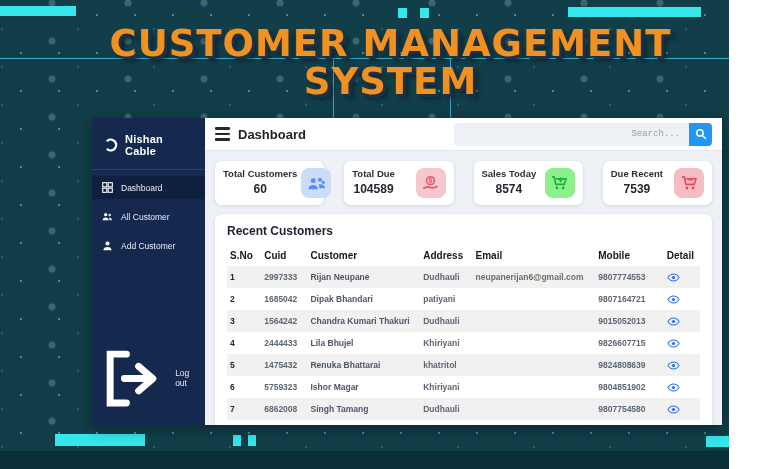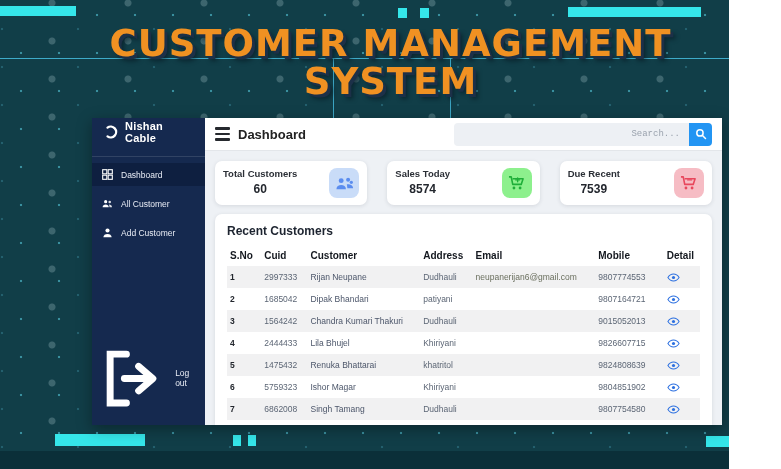--- a/index.html
+++ b/index.html
@@ -42,21 +42,21 @@
     line-height:40px;letter-spacing:1px;
   }
   .big-title .t1{font-size:37px;}
   .big-title .t2{font-size:37px;margin-top:-2px;}
 
   
   .window{position:absolute;left:92px;top:118px;width:630px;height:307px;display:flex;z-index:2;box-shadow:0 4px 14px rgba(0,0,0,.35);}
 
   
   .sidebar{width:113px;background:#15294f;color:#fff;display:flex;flex-direction:column;position:relative;}
-  .brand{display:flex;align-items:center;gap:7px;padding:2px 10px 12px 12px;}
+  .brand{display:flex;align-items:center;gap:7px;padding:15px 10px 12px 12px;}
   .brand-name{font-size:11px;font-weight:bold;letter-spacing:.2px;}
   .brand-logo{width:14px;height:14px;flex:0 0 auto;}
   .side-sep{height:1px;background:rgba(255,255,255,.12);margin:0 0 6px 0;}
   .side-item{display:flex;align-items:center;gap:8px;padding:6px 10px;font-size:8.5px;color:#e8ecf5;cursor:pointer;margin-bottom:6px;}
   .side-item.active{background:#0e1f40;}
   .side-item .mi{width:11px;height:11px;flex:0 0 auto;}
   .logout{position:absolute;left:0;bottom:8px;width:100%;display:flex;align-items:center;gap:8px;padding:6px 10px;font-size:8.5px;color:#e8ecf5;cursor:pointer;}
 
   
   .main{flex:1;background:#eef1f5;display:flex;flex-direction:column;min-width:0;}
@@ -73,21 +73,21 @@
   .cards{display:flex;gap:20px;flex:0 0 auto;}
   .card{flex:1;background:#fff;border-radius:7px;box-shadow:0 1px 4px rgba(30,40,60,.12);padding:7px 8px;display:flex;justify-content:space-between;min-width:0;}
   .card-label{font-size:9.5px;font-weight:bold;color:#2b2f36;white-space:nowrap;}
   .card-value{font-size:12px;color:#23272e;margin-top:3px;font-weight:bold;text-align:center;}
   .card-ico{width:30px;height:30px;border-radius:8px;display:flex;align-items:center;justify-content:center;flex:0 0 auto;margin-left:4px;}
 
   .table-card{margin-top:9px;background:#fff;border-radius:7px 7px 0 0;box-shadow:0 1px 4px rgba(30,40,60,.12);padding:10px 12px 16px 12px;flex:1;overflow:hidden;}
   .table-heading{font-size:12px;font-weight:bold;color:#1d2430;margin-bottom:7px;}
   table{width:100%;border-collapse:collapse;table-layout:fixed;}
   th{font-size:10px;color:#14181f;text-align:left;font-weight:bold;padding:5px 3px;}
-  td{font-size:8.5px;color:#5c6675;padding:6px 3px;white-space:nowrap;overflow:hidden;}
+  td{font-size:8.5px;color:#5c6675;padding:6px 3px;white-space:nowrap;overflow:hidden;font-weight:bold;}
   tbody tr:nth-child(odd){background:#f1f1f2;}
   td.c-sno{color:#23272e;font-weight:bold;}
   td.c-customer{color:#4c566a;}
   td.c-email{color:#6a6f5e;}
   .eye-btn{background:none;border:none;cursor:pointer;padding:0;display:flex;align-items:center;}
   col.w-sno{width:34px;} col.w-cuid{width:46px;} col.w-cust{width:112px;}
   col.w-addr{width:52px;} col.w-email{width:122px;} col.w-mob{width:68px;} col.w-det{width:36px;}
 </style>
 </head>
 <body>
@@ -191,20 +191,33 @@
               <svg width="19" height="15" viewBox="0 0 20 15">
                 <circle cx="6.5" cy="4.5" r="2.6" fill="#5b8def"></circle>
                 <path d="M1.5 13.5c0-3 2.3-4.4 5-4.4s5 1.4 5 4.4z" fill="#5b8def"></path>
                 <circle cx="13.8" cy="3.6" r="2.1" fill="#5b8def"></circle>
                 <circle cx="17.2" cy="6.2" r="1.7" fill="#5b8def"></circle>
                 <path d="M12.5 8.4c3.2-.3 6.5 1 6.5 4.2h-6z" fill="#5b8def"></path>
               </svg>
             </div>
           </div>
 
+          <div class="card">
+            <div>
+              <div class="card-label">Total Due</div>
+              <div class="card-value">104589</div>
+            </div>
+            <div class="card-ico" style="background:#f5c7ce">
+              <svg width="17" height="17" viewBox="0 0 18 18">
+                <circle cx="9" cy="6" r="4.2" fill="none" stroke="#e05666" stroke-width="1.6"></circle>
+                <text x="9" y="8.6" font-size="7.5" font-weight="bold" fill="#e05666" text-anchor="middle" font-family="Liberation Sans,sans-serif">$</text>
+                <path d="M2 14c2.5-2 4.5-2 7-.8 2 .9 4 .5 7-1" fill="none" stroke="#e05666" stroke-width="1.8" stroke-linecap="round"></path>
+              </svg>
+            </div>
+          </div>
 
           <div class="card">
             <div>
               <div class="card-label">Sales Today</div>
               <div class="card-value">8574</div>
             </div>
             <div class="card-ico" style="background:#8df08d">
               <svg width="17" height="16" viewBox="0 0 18 17">
                 <path d="M1 2h2.4l1.6 8h9l2-6H5" fill="none" stroke="#1fae39" stroke-width="1.7" stroke-linejoin="round"></path>
                 <circle cx="6.3" cy="13.8" r="1.5" fill="#1fae39"></circle>

